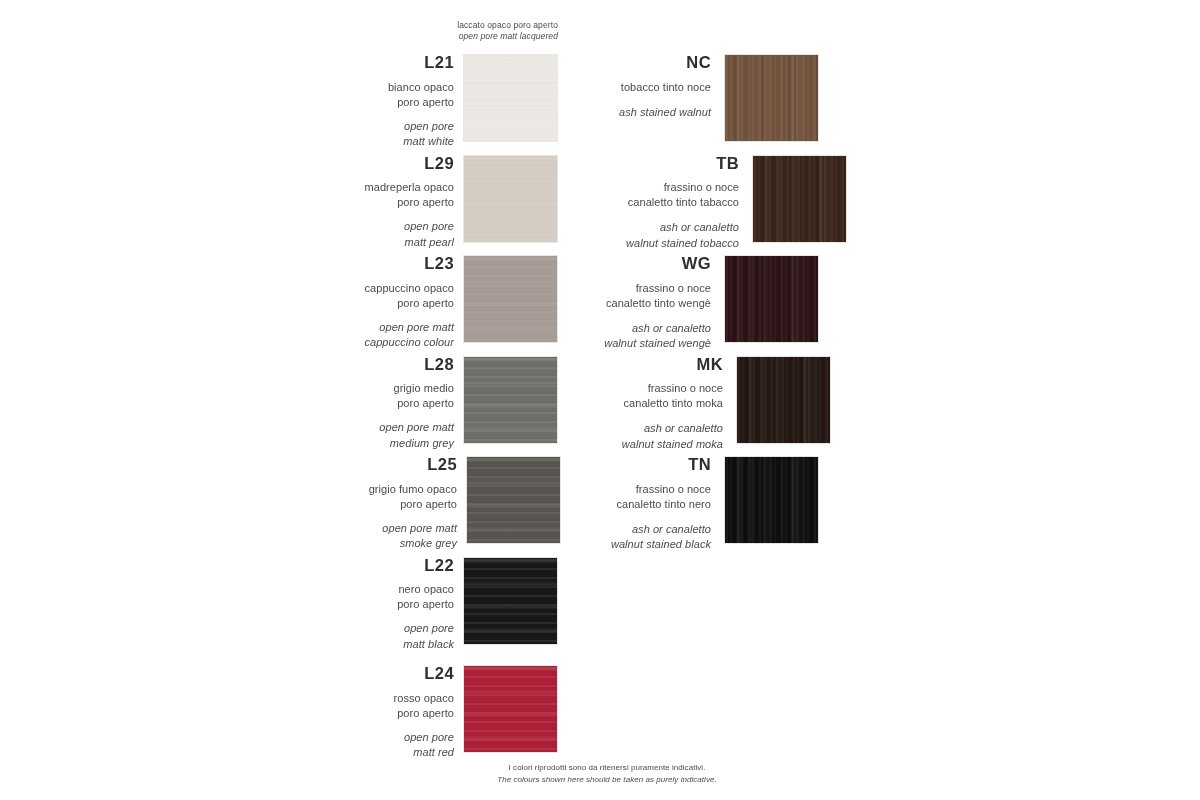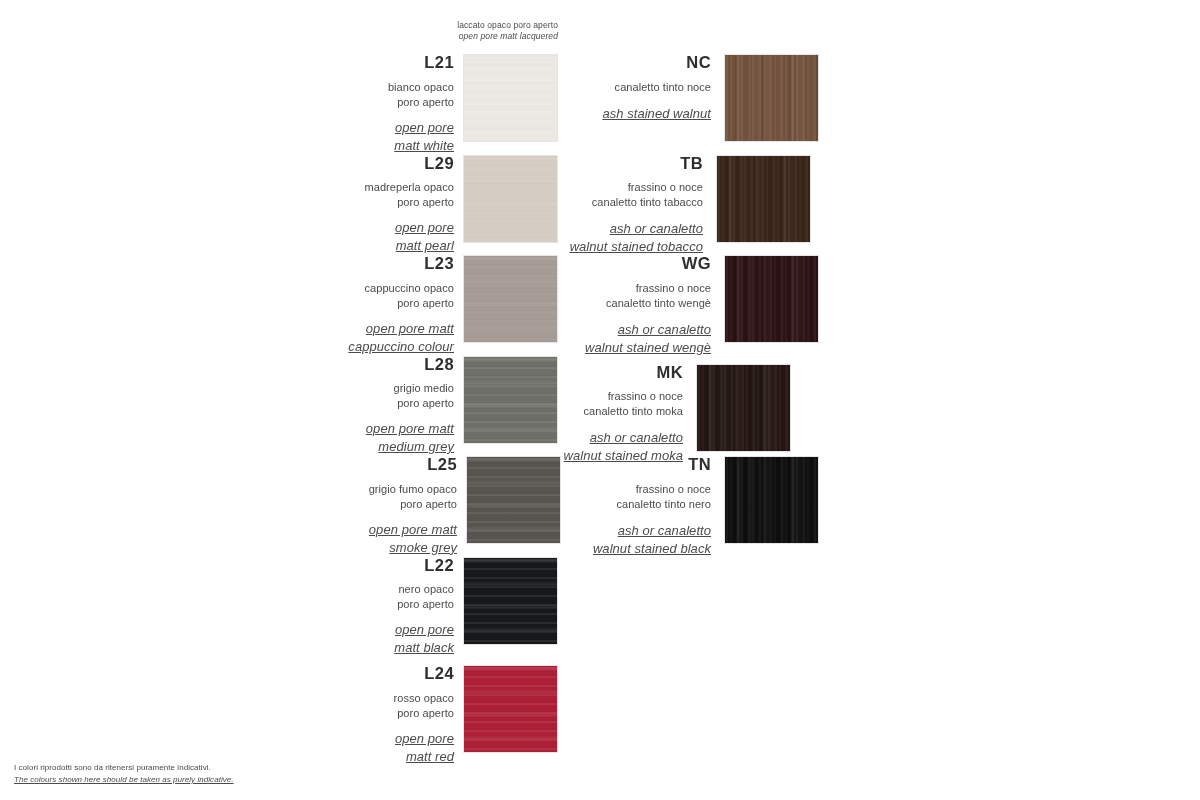--- a/index.html
+++ b/index.html
@@ -68,28 +68,27 @@
     display: block;
   }
   .desc-it {
     font-size: 11px;
     color: #4b4b4b;
     line-height: 1.38;
     letter-spacing: .05px;
     display: block;
   }
   .desc-en {
-    font-size: 13px;
+    font-size: 11px;
     color: #4b4b4b;
     font-style: italic;
     line-height: 1.38;
     letter-spacing: .05px;
     display: block;
     margin-top: 9px;
-    text-decoration: underline;
   }
   .row.wood .labels { right: 108px; width: 200px; }
   .row.wood .desc-en { margin-top: 10px; }
 
   
   .swatch {
     position: absolute;
     right: 0;
     top: 0;
     width: 95px;
@@ -153,38 +152,38 @@
         rgba(0,0,0,0.00) 34px,
         rgba(0,0,0,0.00) 47px);
   }
 
   
   #footer {
     position: absolute;
     left: 0;
     top: 762px;
     width: 1200px;
+    text-align: center;
     padding-left: 14px;
     box-sizing: border-box;
   }
   #footer .foot-it {
     font-size: 8px;
     color: #4b4b4b;
     display: block;
     line-height: 1.45;
     letter-spacing: .05px;
   }
   #footer .foot-en {
     font-size: 8px;
     color: #4b4b4b;
     font-style: italic;
     display: block;
     line-height: 1.45;
     letter-spacing: .05px;
-    text-decoration: underline;
   }
 </style>
 </head>
 <body>
 
 <div id="sheet">
 
   <div class="col-header" id="header-lacquer">
     <span class="hdr-it">laccato opaco poro aperto</span>
     <span class="hdr-en">open pore matt lacquered</span>
@@ -267,29 +266,29 @@
         <div class="swatch">
           <div class="base" style="background: rgb(173, 31, 54);"></div>
           <div class="grain-h strong"></div>
         </div>
       </div>
     </div>
   <div id="wood-column">
       <div class="row wood" style="left: 500px; top: 54px; width: 319px;">
         <div class="labels">
           <span class="code">NC</span>
-          <span class="desc-it">canaletto tinto noce</span>
+          <span class="desc-it">tobacco tinto noce</span>
           <span class="desc-en">ash stained walnut</span>
         </div>
         <div class="swatch">
           <div class="base" style="background: rgb(117, 84, 62);"></div>
           <div class="grain-v"></div>
         </div>
       </div>
-      <div class="row wood" style="left: 492px; top: 154.5px; width: 319px;">
+      <div class="row wood" style="left: 528px; top: 154.5px; width: 319px;">
         <div class="labels">
           <span class="code">TB</span>
           <span class="desc-it">frassino o noce<br>canaletto tinto tabacco</span>
           <span class="desc-en">ash or canaletto<br>walnut stained tobacco</span>
         </div>
         <div class="swatch">
           <div class="base" style="background: rgb(58, 36, 25);"></div>
           <div class="grain-v"></div>
         </div>
       </div>
@@ -297,21 +296,21 @@
         <div class="labels">
           <span class="code">WG</span>
           <span class="desc-it">frassino o noce<br>canaletto tinto wengè</span>
           <span class="desc-en">ash or canaletto<br>walnut stained wengè</span>
         </div>
         <div class="swatch">
           <div class="base" style="background: rgb(44, 17, 19);"></div>
           <div class="grain-v"></div>
         </div>
       </div>
-      <div class="row wood" style="left: 472px; top: 355.5px; width: 319px; margin-top: 8px;">
+      <div class="row wood" style="left: 512px; top: 355.5px; width: 319px;">
         <div class="labels">
           <span class="code">MK</span>
           <span class="desc-it">frassino o noce<br>canaletto tinto moka</span>
           <span class="desc-en">ash or canaletto<br>walnut stained moka</span>
         </div>
         <div class="swatch">
           <div class="base" style="background: rgb(36, 22, 17);"></div>
           <div class="grain-v"></div>
         </div>
       </div>

